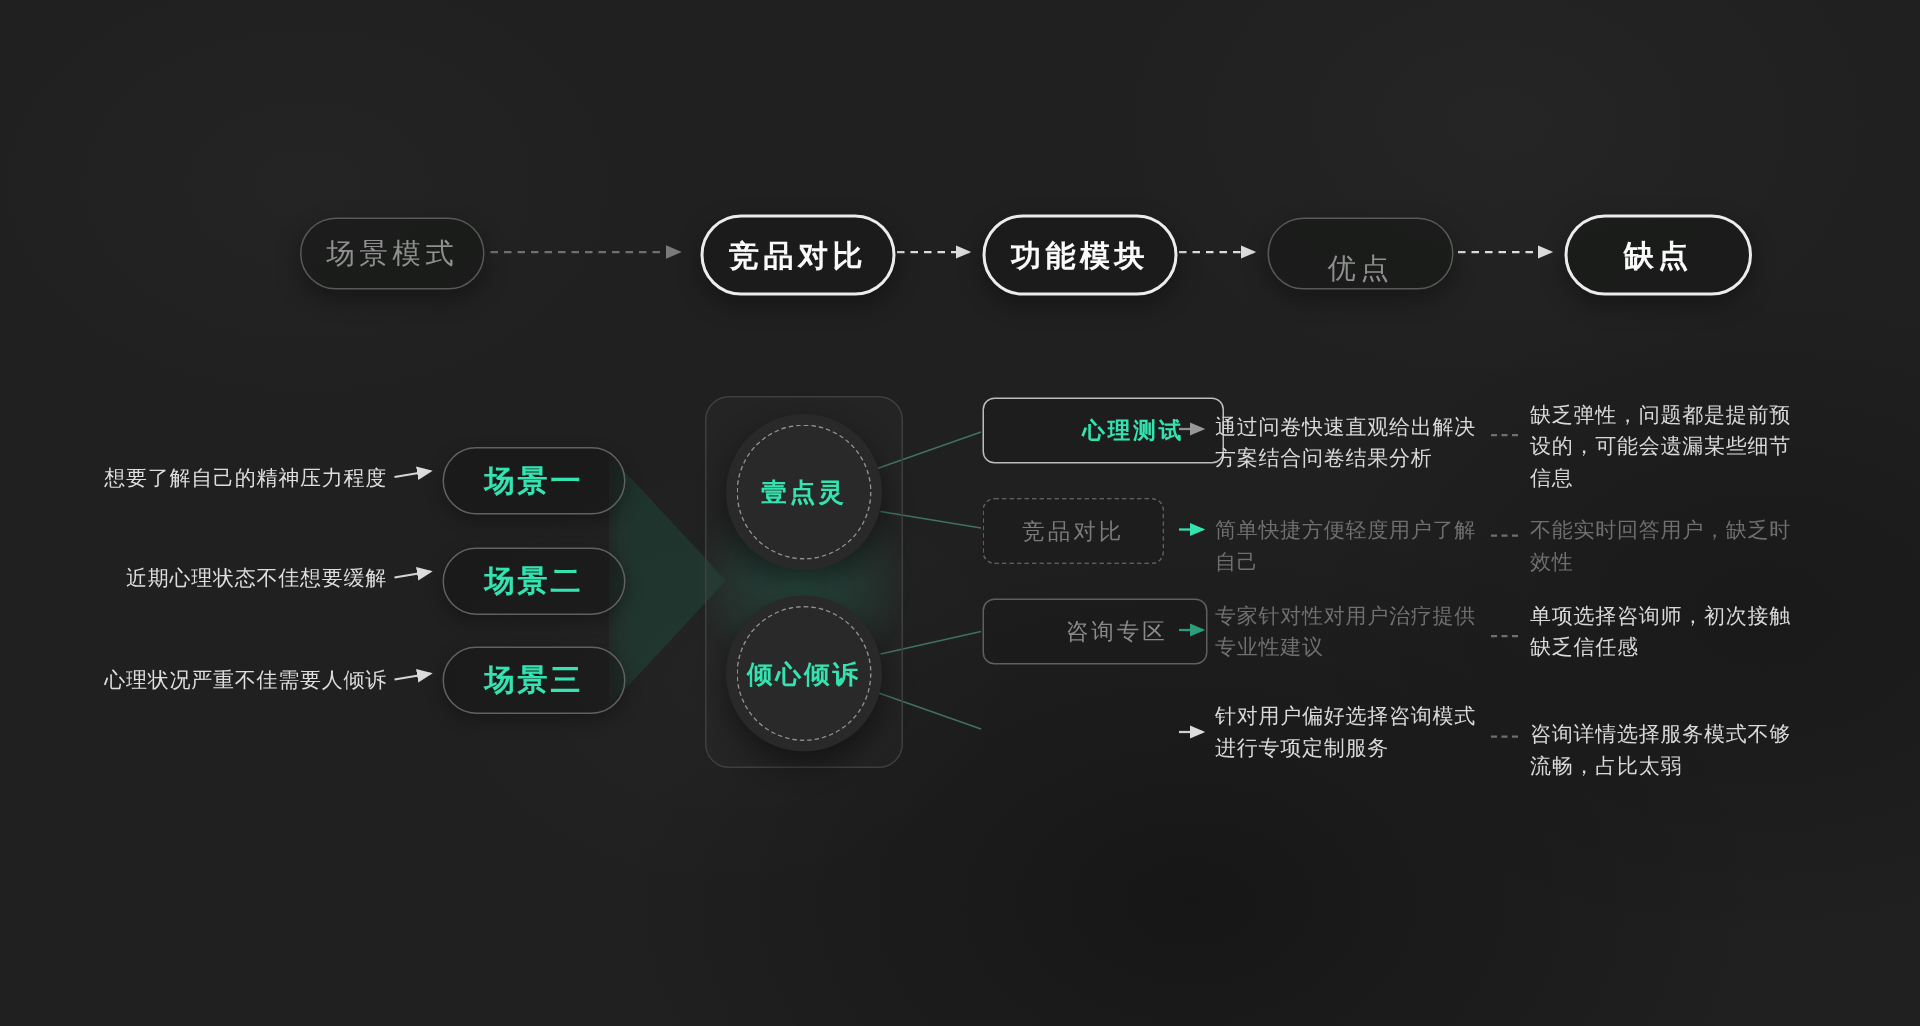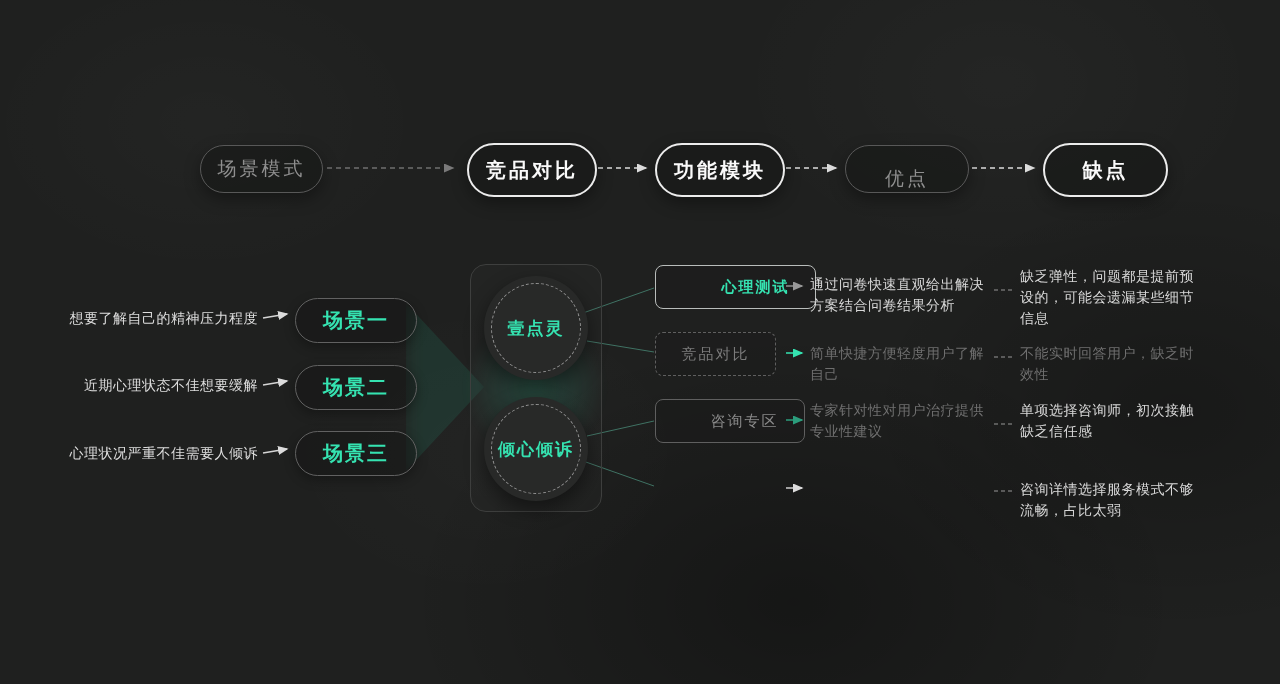--- a/index.html
+++ b/index.html
@@ -154,19 +154,20 @@
   <div class="abs module dashed" style="left:655px;top:332px;width:119px;height:42px;">
     <span>竞品对比</span>
   </div>
   <div class="abs module plain" style="left:655px;top:399px;width:119px;height:42px;padding-left:29px;">
     <span>咨询专区</span>
   </div>
 
   <div class="abs note bright" style="left:810px;top:274px;width:186px;">通过问卷快速直观给出解决方案结合问卷结果分析</div>
   <div class="abs note dim" style="left:810px;top:343px;width:186px;">简单快捷方便轻度用户了解自己</div>
   <div class="abs note dim" style="left:810px;top:400px;width:186px;">专家针对性对用户治疗提供专业性建议</div>
+  <div class="abs note bright" style="left:810px;top:467px;width:186px;">针对用户偏好选择咨询模式进行专项定制服务</div>
 
   <div class="abs note bright" style="left:1020px;top:266px;width:186px;">缺乏弹性，问题都是提前预设的，可能会遗漏某些细节信息</div>
   <div class="abs note dim" style="left:1020px;top:343px;width:186px;">不能实时回答用户，缺乏时效性</div>
   <div class="abs note bright" style="left:1020px;top:400px;width:186px;">单项选择咨询师，初次接触缺乏信任感</div>
   <div class="abs note bright" style="left:1020px;top:467px;width:186px;margin-top:12px;">咨询详情选择服务模式不够流畅，占比太弱</div>
 
 </div>
 
 </body></html>

